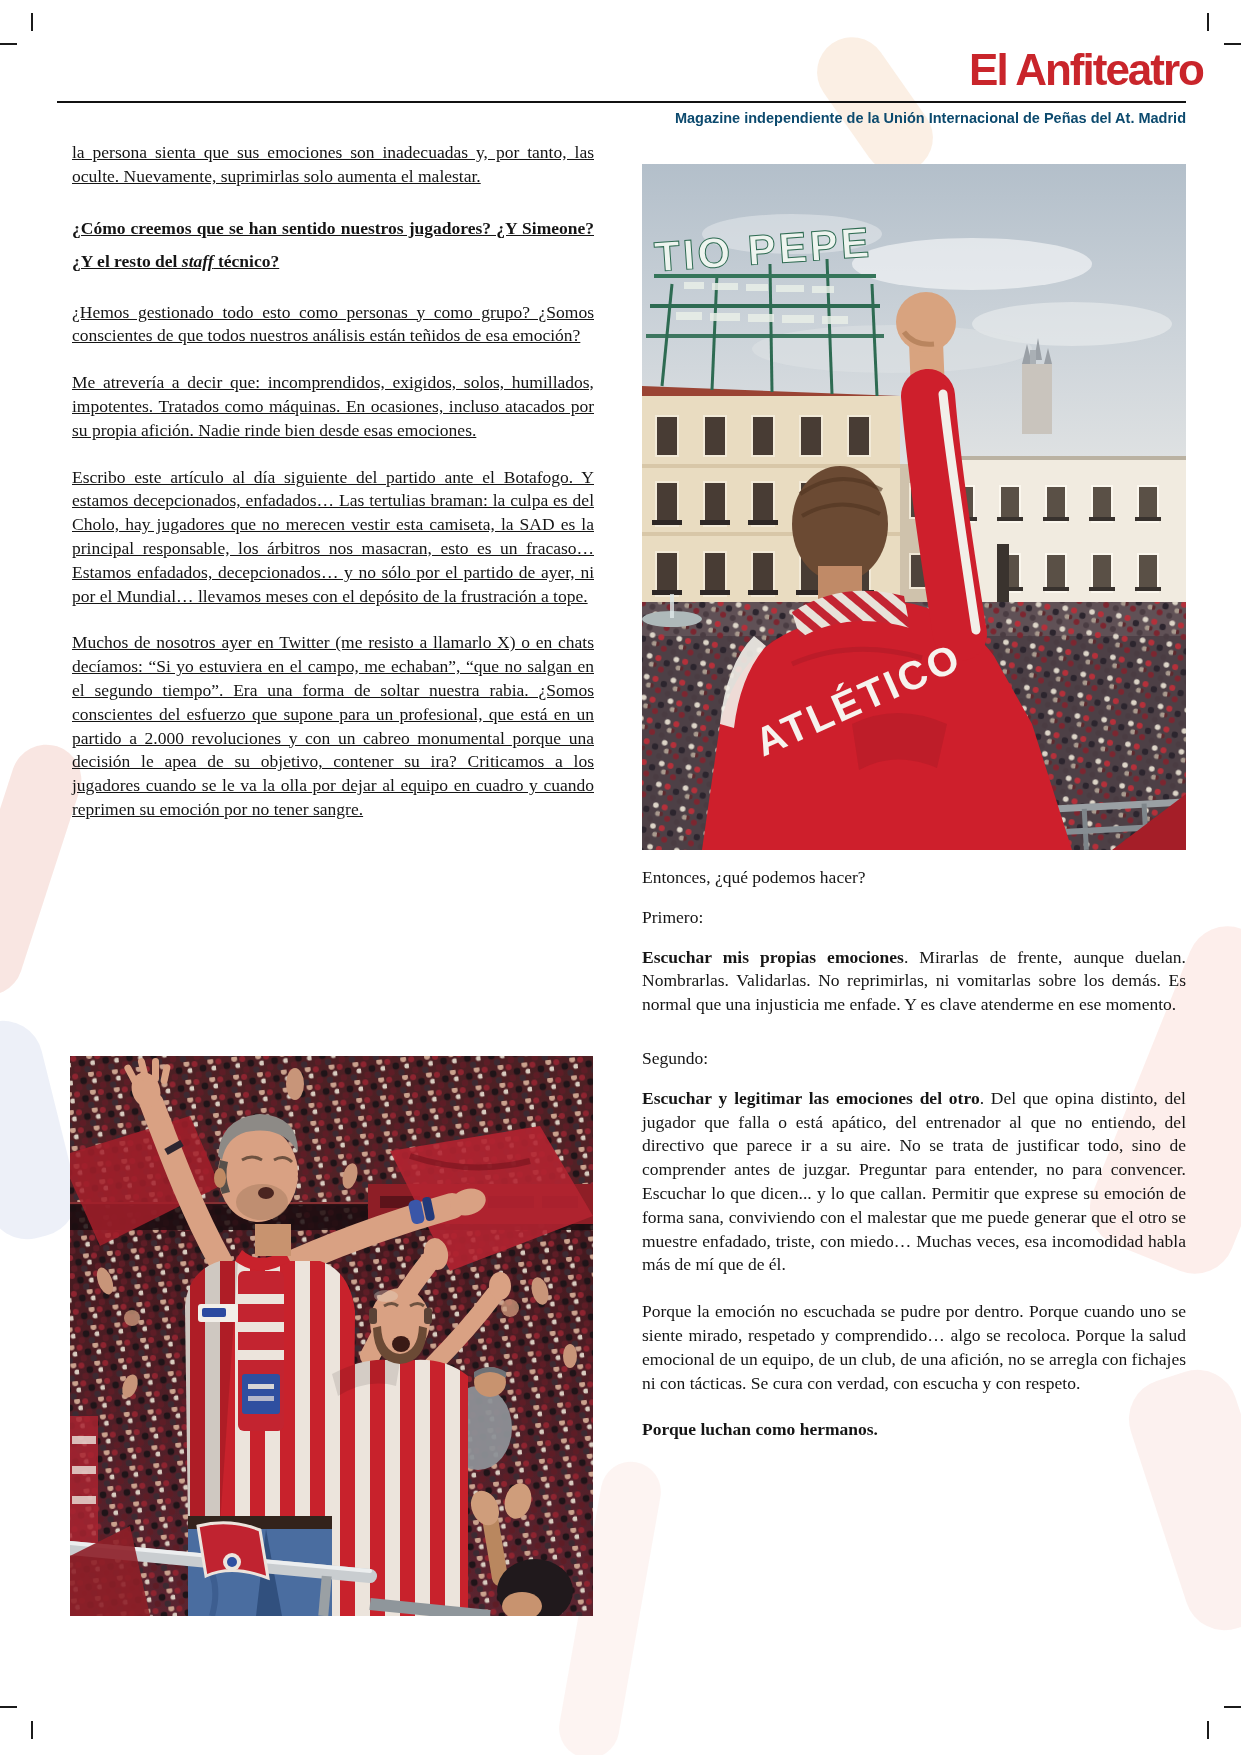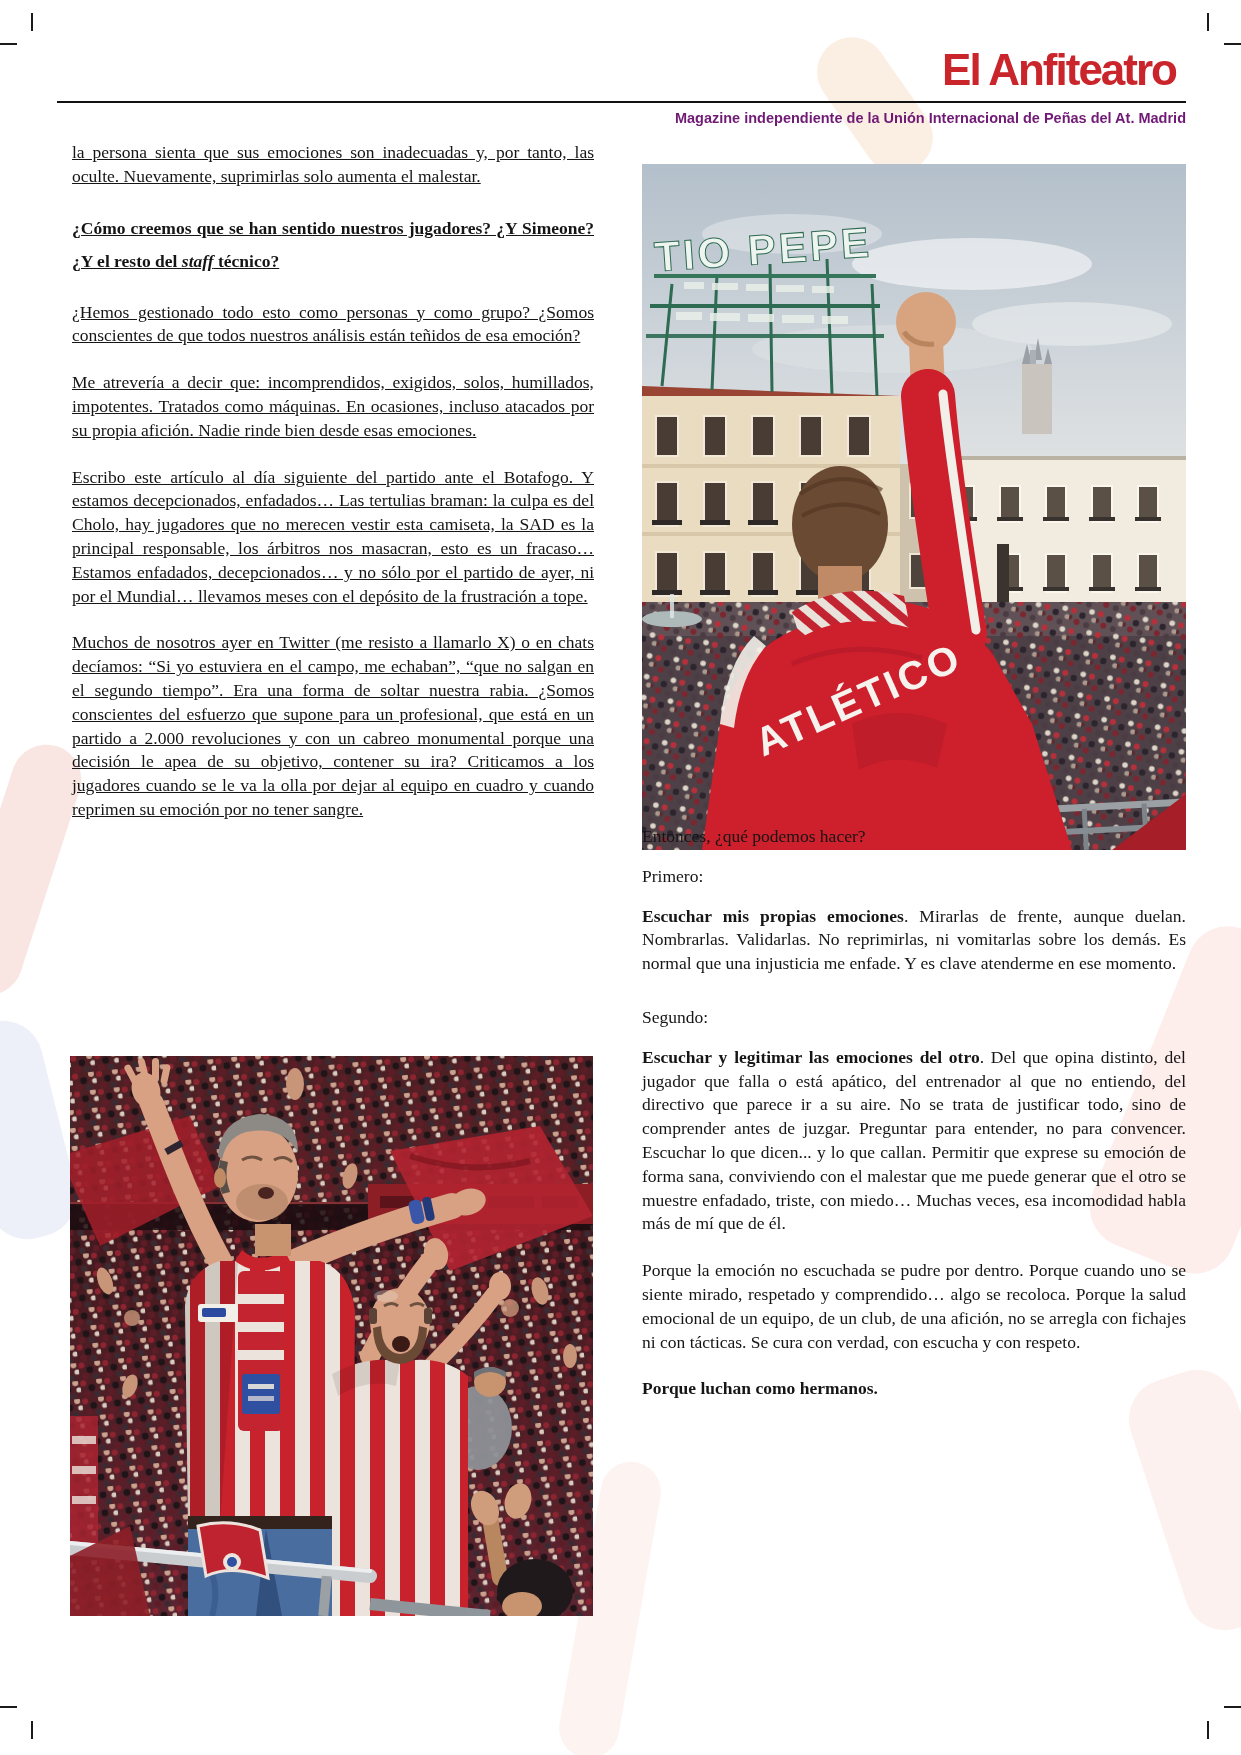--- a/index.html
+++ b/index.html
@@ -3,30 +3,30 @@
 <meta charset="utf-8">
 <style>
   html,body{margin:0;padding:0;background:#ffffff;}
   .page{position:relative;width:1241px;height:1755px;background:#ffffff;overflow:hidden;
         font-family:"Liberation Serif",serif;color:#151515;}
   
   .wm{position:absolute;z-index:0;border-radius:40px;}
   
   .crop{position:absolute;background:#1b1b1b;z-index:3;}
   
-  .header-logo{position:absolute;right:65px;top:48px;z-index:2;
+  .header-logo{position:absolute;right:38px;top:48px;z-index:2;
      font-family:"Liberation Sans",sans-serif;font-weight:700;font-size:44px;
      letter-spacing:-2px;color:#c9252b;line-height:1;text-align:right;}
   .header-rule{position:absolute;left:57px;right:55px;top:101px;height:2px;background:#111;z-index:2;}
   .header-tagline{position:absolute;right:55px;top:110px;z-index:2;
-     font-family:"Liberation Sans",sans-serif;font-weight:700;font-size:14.5px;color:#701a75;}
+     font-family:"Liberation Sans",sans-serif;font-weight:700;font-size:14.5px;color:#0c4a6e;}
   
   .col{position:absolute;z-index:2;text-align:justify;font-size:17.5px;line-height:23.8px;}
   .col-left{left:72px;top:141px;width:522px;text-decoration:underline;}
-  .col-right{left:642px;top:825px;width:544px;}
+  .col-right{left:642px;top:866px;width:544px;}
   .col p{margin:0 0 23px 0;}
   .col p.tight{margin-bottom:16px;}
   .col p.wide{margin-bottom:30px;}
   .col h2{font-size:17.5px;line-height:33px;margin:0 0 23px 0;font-weight:700;}
   .col h2 .it{font-style:italic;}
   .photo{position:absolute;z-index:2;display:block;}
   .photo-stadium{left:70px;top:1056px;}
   .photo-celebration{left:642px;top:164px;}
   svg text{font-family:"Liberation Sans",sans-serif;}
 </style>

